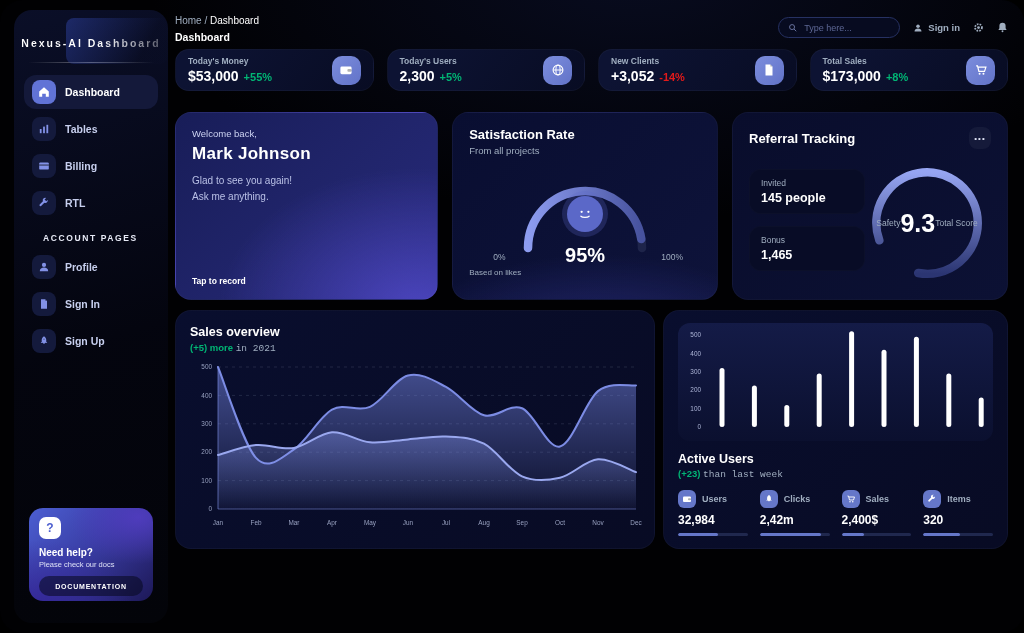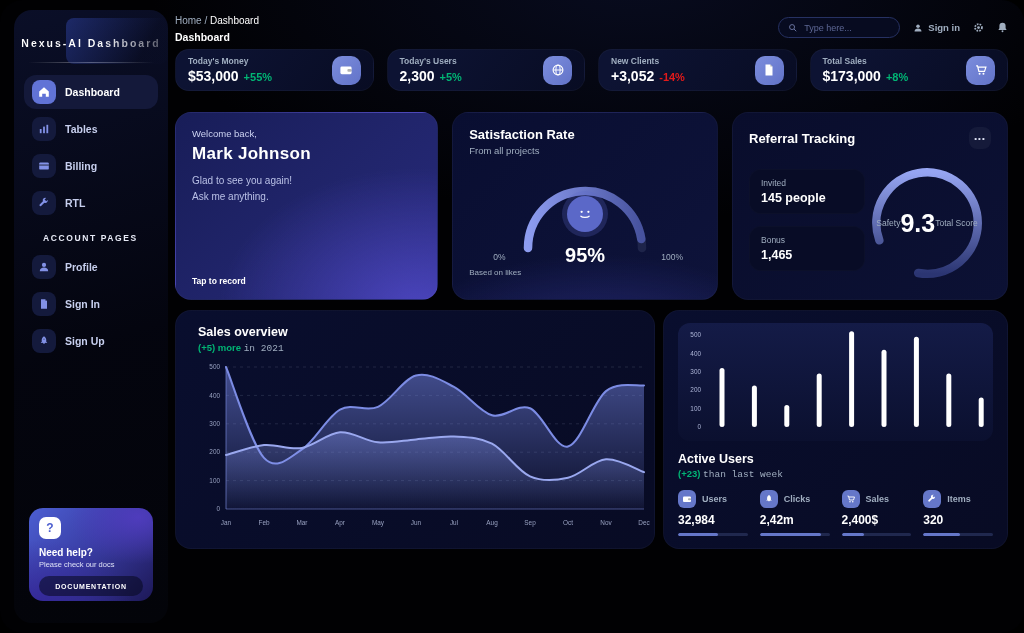--- a/index.html
+++ b/index.html
@@ -96,21 +96,21 @@
   .ref-boxes { display:flex; flex-direction:column; gap:12px; padding-top:8px; }
   .ref-box { width:116px; border-radius:12px; background:#080c26; padding:8px 11px; border:1px solid rgba(255,255,255,0.02); }
   .ref-box .lbl { font-size:8.5px; color:#a0aec0; }
   .ref-box .val { font-size:12.5px; font-weight:800; margin-top:3px; }
   .ref-gauge { position:relative; width:124px; height:124px; margin-right:2px; }
   .rg-center { position:absolute; inset:0; display:flex; flex-direction:row; align-items:center; justify-content:center; }
   .rg-lbl { font-size:8.5px; color:#a0aec0; }
   .rg-val { font-size:25px; font-weight:800; margin:1px 0; }
 
   .bottom { margin-top:20px; display:grid; grid-template-columns:480px 345px; gap:8px; height:230px; }
-  .sales { padding:14px 22px 8px; background:linear-gradient(135deg,#090e2e 0%,#080b24 100%); }
+  .sales { padding:14px 14px 8px; background:linear-gradient(135deg,#090e2e 0%,#080b24 100%); }
   .sub-line { font-size:9.5px; margin-top:3px; }
   .sub-line .hl { color:#01b574; font-weight:800; }
   .sub-line .rest { color:#a0aec0;font-family:Liberation Mono, monospace; }
 
   .active-card { padding:12px 14px; background:linear-gradient(135deg,#090e2e 0%,#080b24 100%); }
   .bars-panel { height:118px; border-radius:12px; background:linear-gradient(180deg,#141b47 0%,#0b102f 100%); overflow:hidden; }
   .au-title { font-size:12.5px; font-weight:800; margin-top:11px; }
   .metrics { display:grid; grid-template-columns:repeat(4,1fr); gap:12px; margin-top:10px; }
   .m-head { display:flex; align-items:center; gap:6px; }
   .m-icon { width:18px; height:18px; border-radius:6px; background:#6577c9; color:#fff; display:flex; align-items:center; justify-content:center; }

